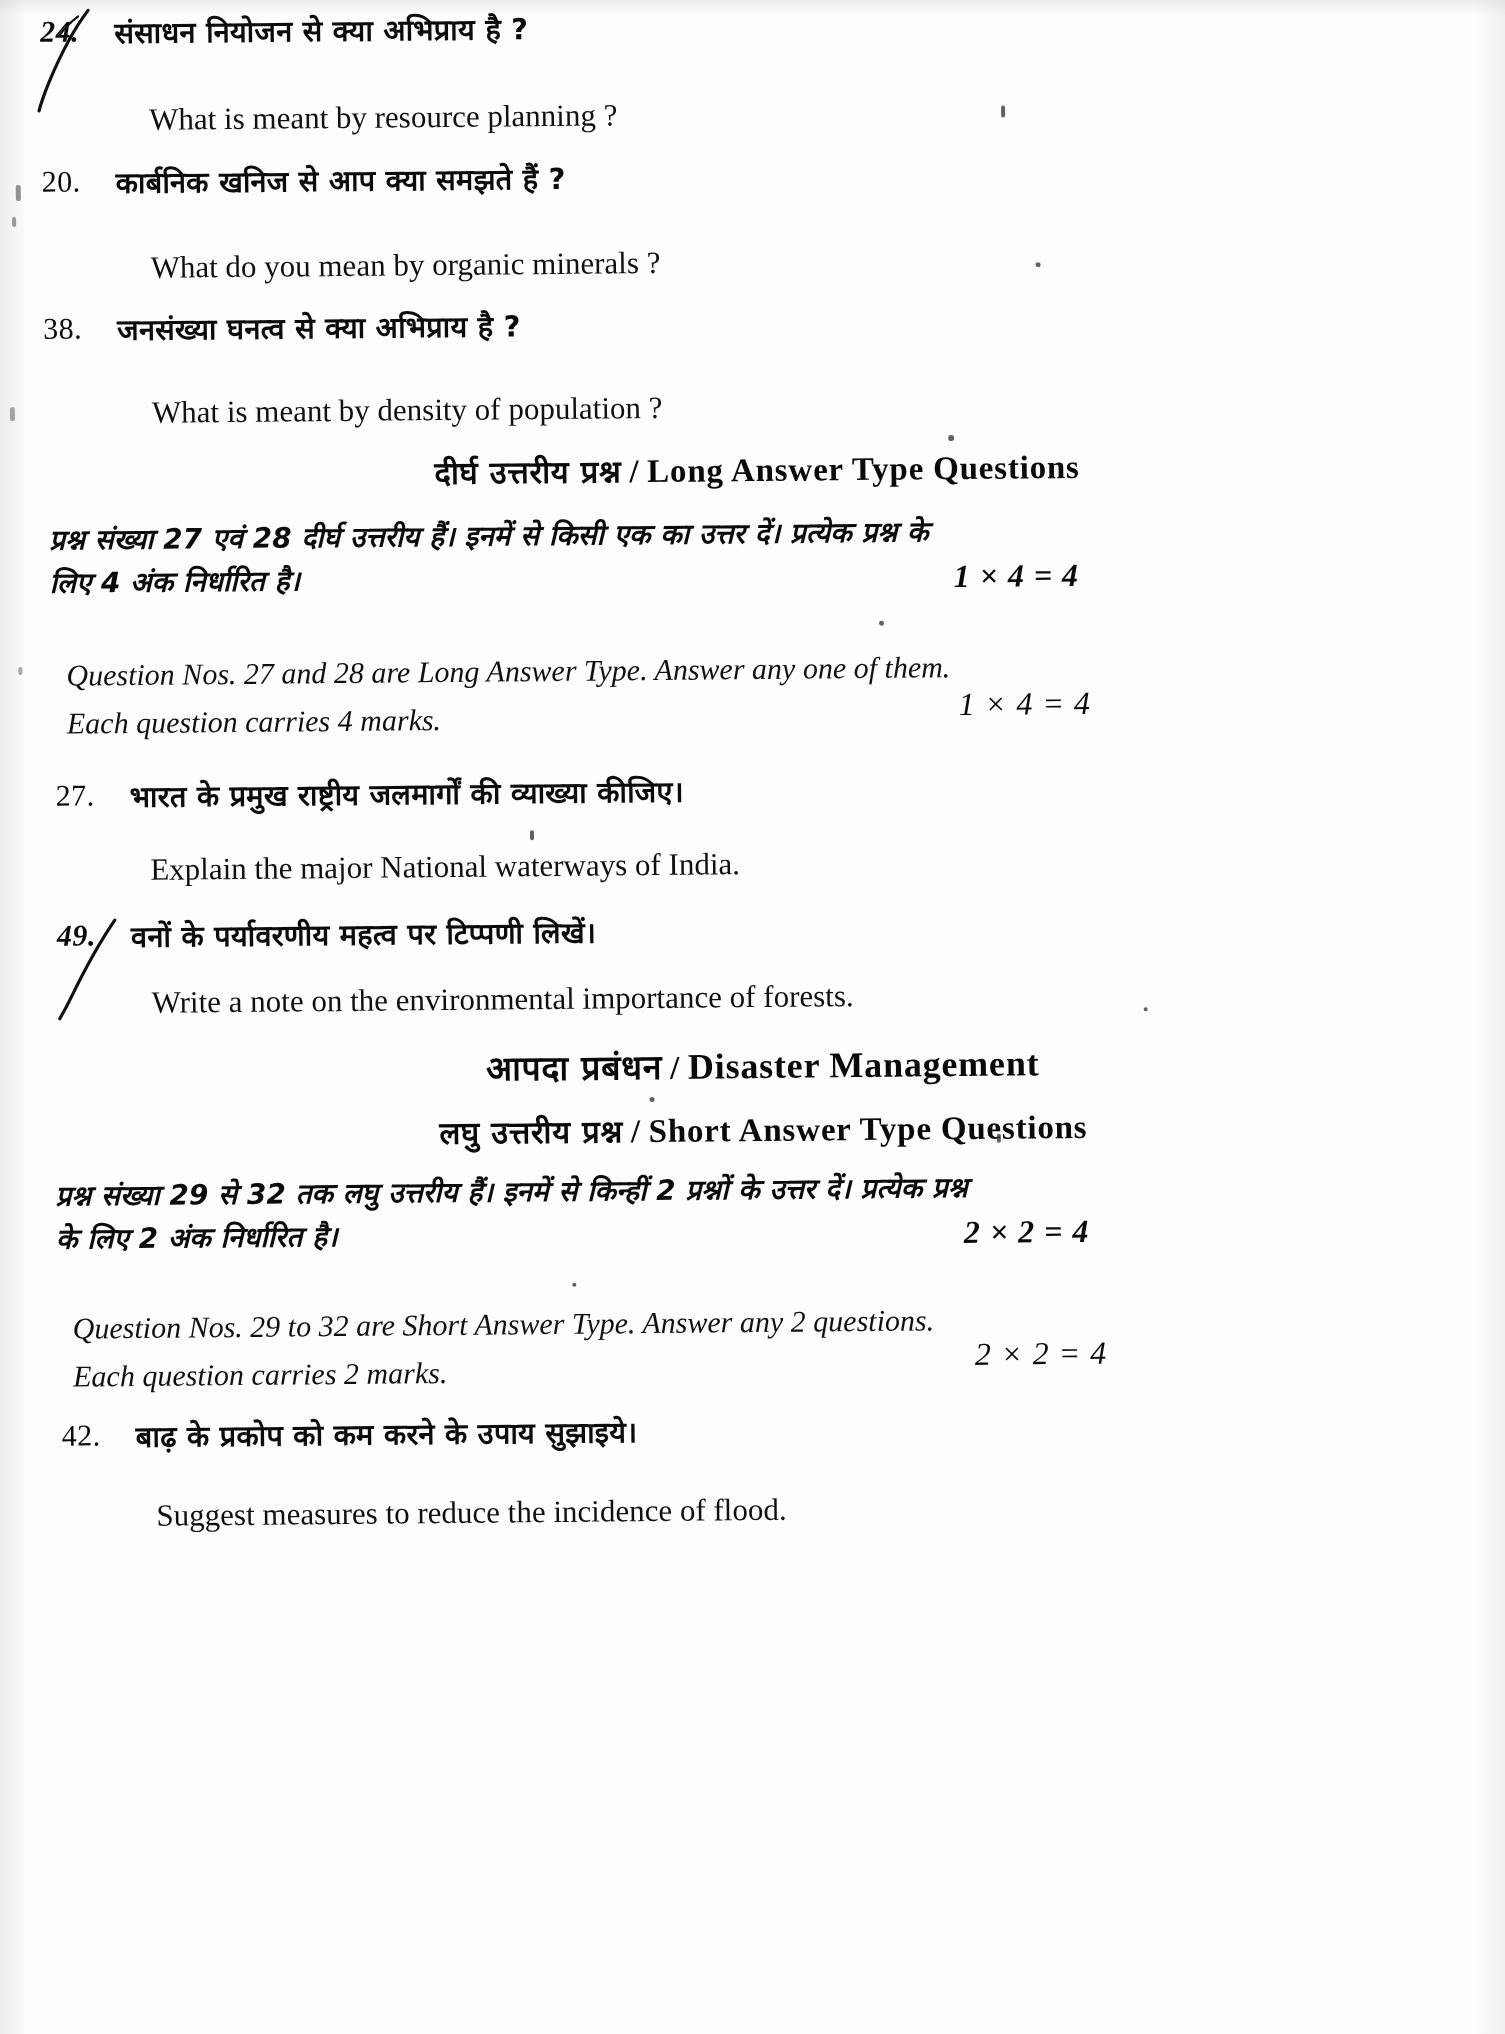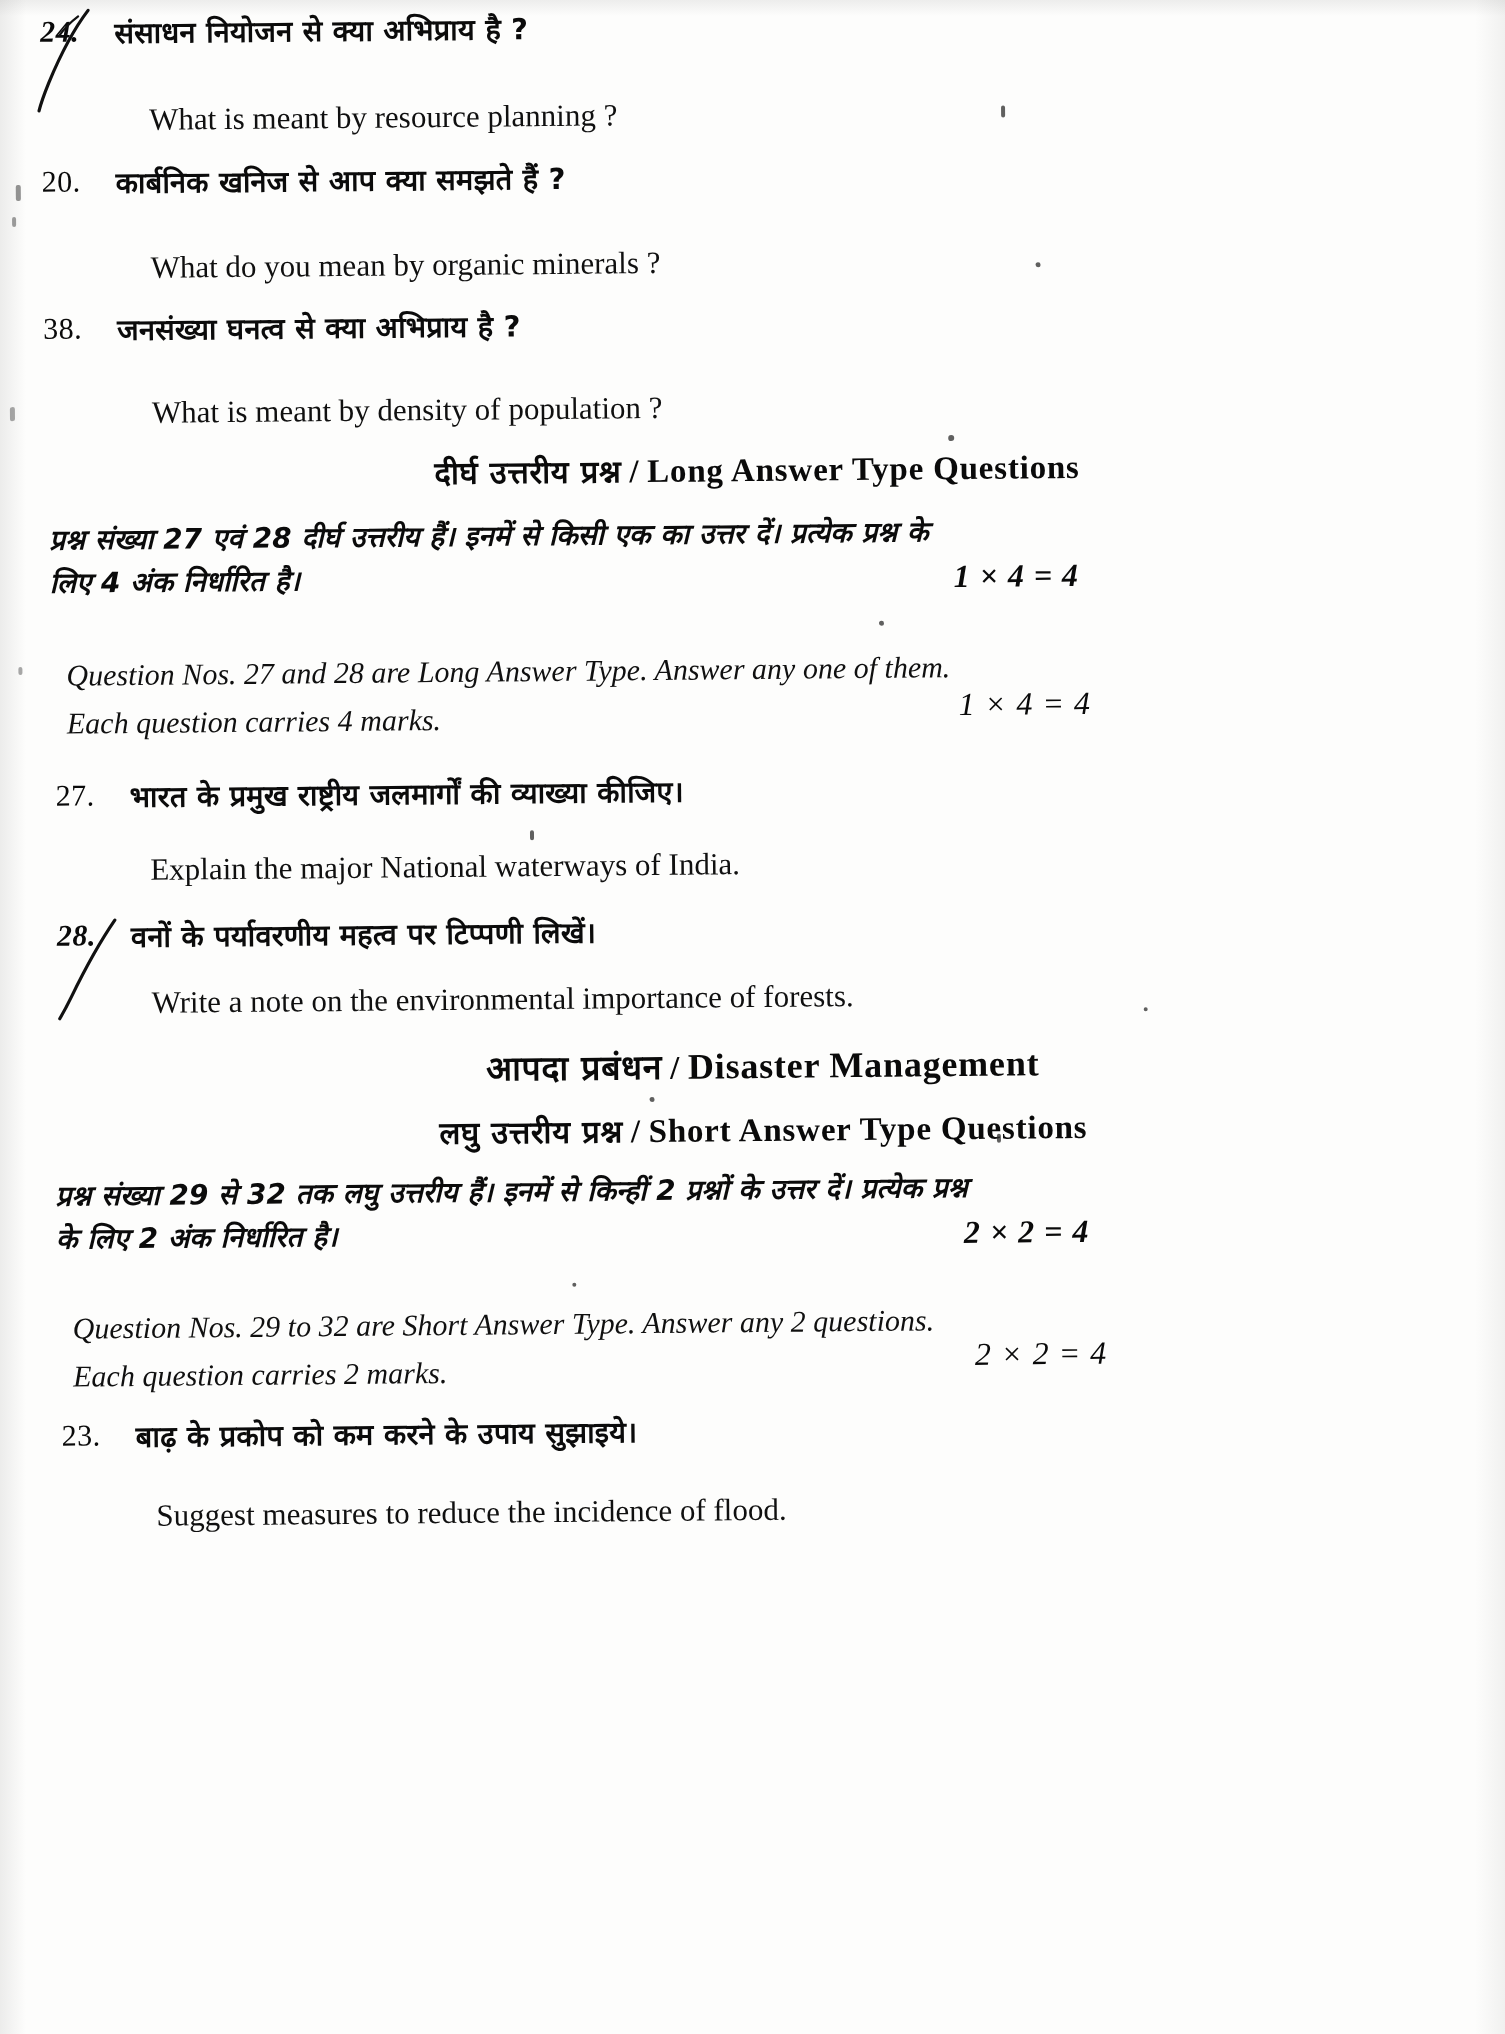--- a/index.html
+++ b/index.html
@@ -212,21 +212,21 @@
     </div>
     <div class="marks light" style="left:952px; top:688px;">1 × 4 = 4</div>
 
     <div class="qrow" style="left:48px; top:772px;">
       <div class="qnum">27.</div>
       <div class="hindi">भारत के प्रमुख राष्ट्रीय जलमार्गों की व्याख्या कीजिए।</div>
     </div>
     <div class="eng" style="position:absolute; left:142px; top:842px;">Explain the major National waterways of India.</div>
 
     <div class="qrow" style="left:48px; top:912px;">
-      <div class="qnum hand">28.</div>
+      <div class="qnum hand">49.</div>
       <div class="hindi">वनों के पर्यावरणीय महत्व पर टिप्पणी लिखें।</div>
     </div>
     <div class="eng" style="position:absolute; left:142px; top:975px;">Write a note on the environmental importance of forests.</div>
 
     <div class="heading big" style="top:1042px;">
       <span class="h-hi">आपदा प्रबंधन</span><span class="h-sep">/</span><span class="h-en">Disaster Management</span>
     </div>
 
     <div class="heading" style="top:1108px;">
       <span class="h-hi">लघु उत्तरीय प्रश्न</span><span class="h-sep">/</span><span class="h-en">Short Answer Type Questions</span>
@@ -238,21 +238,21 @@
     </div>
     <div class="marks" style="left:952px; top:1216px;">2 × 2 = 4</div>
 
     <div class="instr eng-ital" style="left:60px; top:1298px;">
       <span class="line">Question Nos. 29 to 32 are Short Answer Type. Answer any 2 questions.</span>
       <span class="line">Each question carries 2 marks.</span>
     </div>
     <div class="marks light" style="left:962px; top:1338px;">2 × 2 = 4</div>
 
     <div class="qrow" style="left:48px; top:1412px;">
-      <div class="qnum">23.</div>
+      <div class="qnum">42.</div>
       <div class="hindi">बाढ़ के प्रकोप को कम करने के उपाय सुझाइये।</div>
     </div>
     <div class="eng" style="position:absolute; left:142px; top:1488px;">Suggest measures to reduce the incidence of flood.</div>
 
     <svg class="pen" style="left:26px; top:0px;" width="90" height="110" viewBox="0 0 90 110">
       <path d="M62 4 C 48 22, 34 48, 22 76 C 17 88, 14 96, 12 104" stroke="#111" stroke-width="3.2" fill="none" stroke-linecap="round"></path>
       <path d="M52 10 C 44 16, 38 22, 33 29" stroke="#111" stroke-width="2.2" fill="none" stroke-linecap="round"></path>
     </svg>
 
     <svg class="pen" style="left:40px; top:908px;" width="90" height="110" viewBox="0 0 90 110">

